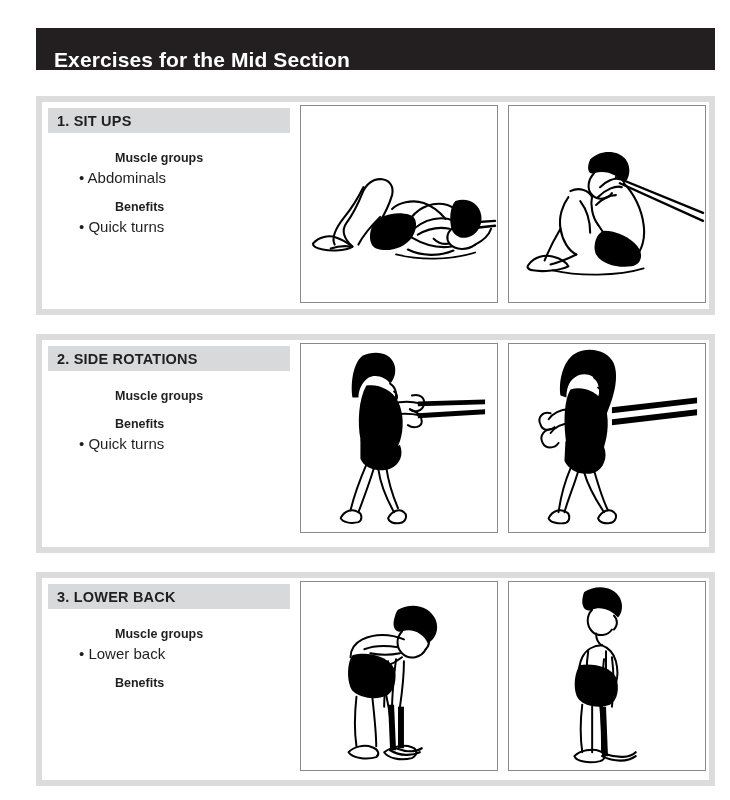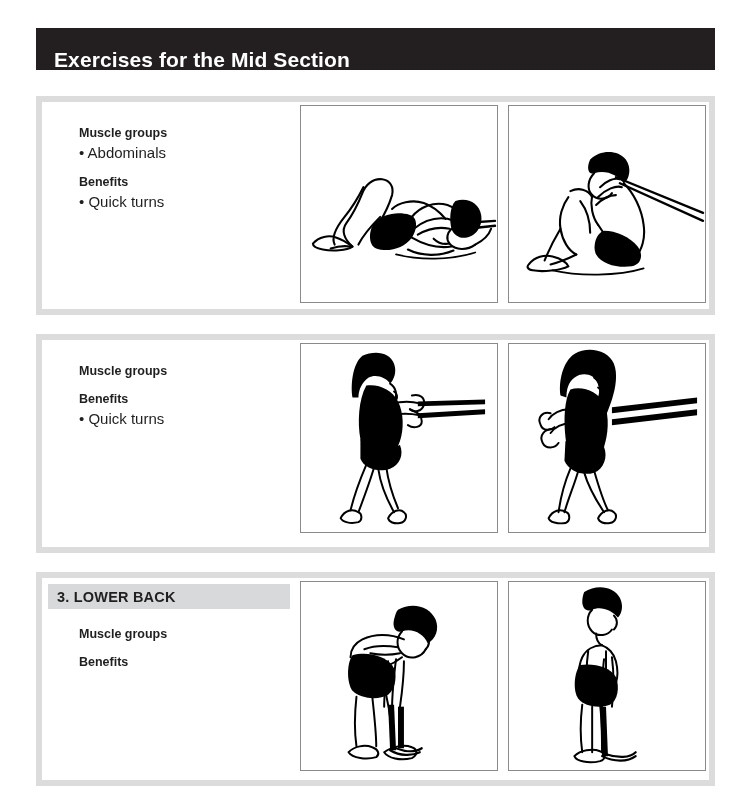--- a/index.html
+++ b/index.html
@@ -80,20 +80,21 @@
   }
   .detail-block {
     padding-left: 31px;
     padding-top: 17px;
   }
   .detail-label {
     font-size: 12.5px;
     font-weight: bold;
     color: #1f1f1f;
     line-height: 1.35;
+    margin-left: 36px;
   }
   .detail-value {
     font-size: 15px;
     font-weight: normal;
     color: #1f1f1f;
     line-height: 1.42;
     max-width: 200px;
   }
   .detail-gap { height: 11px; }
 
@@ -118,20 +119,21 @@
 <div class="page">
 
   <div class="title-bar">
     <span class="title-text">Exercises for the Mid Section</span>
   </div>
 
   <div class="card card-1">
     <div class="card-inner">
 
       <div class="text-col">
+        <div class="section-head">1. SIT UPS</div>
         <div class="detail-block">
           <div class="detail-label">Muscle groups</div>
           <div class="detail-value">• Abdominals</div>
           <div class="detail-gap"></div>
           <div class="detail-label">Benefits</div>
           <div class="detail-value">• Quick turns</div>
         </div>
       </div>
 
       <div class="figure-box fig-a">
@@ -216,20 +218,21 @@
         </svg>
       </div>
 
     </div>
   </div>
 
   <div class="card card-2">
     <div class="card-inner">
 
       <div class="text-col">
+        <div class="section-head">2. SIDE ROTATIONS</div>
         <div class="detail-block">
           <div class="detail-label">Muscle groups</div>
           <div class="detail-gap"></div>
           <div class="detail-label">Benefits</div>
           <div class="detail-value">• Quick turns</div>
         </div>
       </div>
 
       <div class="figure-box fig-a">
         <svg viewBox="0 0 198 190" xmlns="http://www.w3.org/2000/svg" aria-hidden="true">
@@ -303,20 +306,21 @@
     </div>
   </div>
 
   <div class="card card-3">
     <div class="card-inner">
 
       <div class="text-col">
         <div class="section-head">3. LOWER BACK</div>
         <div class="detail-block">
           <div class="detail-label">Muscle groups</div>
+          <div class="detail-value">• Lower back</div>
           <div class="detail-gap"></div>
           <div class="detail-label">Benefits</div>
         </div>
       </div>
 
       <div class="figure-box fig-a">
         <svg viewBox="0 0 198 190" xmlns="http://www.w3.org/2000/svg" aria-hidden="true">
 
           <path d="M98 28 C 112 20, 130 24, 136 38 C 140 48, 136 58, 128 62 C 124 52, 112 46, 102 50 C 96 52, 92 46, 94 38 C 95 34, 96 30, 98 28 Z" fill="#000"></path>
 

